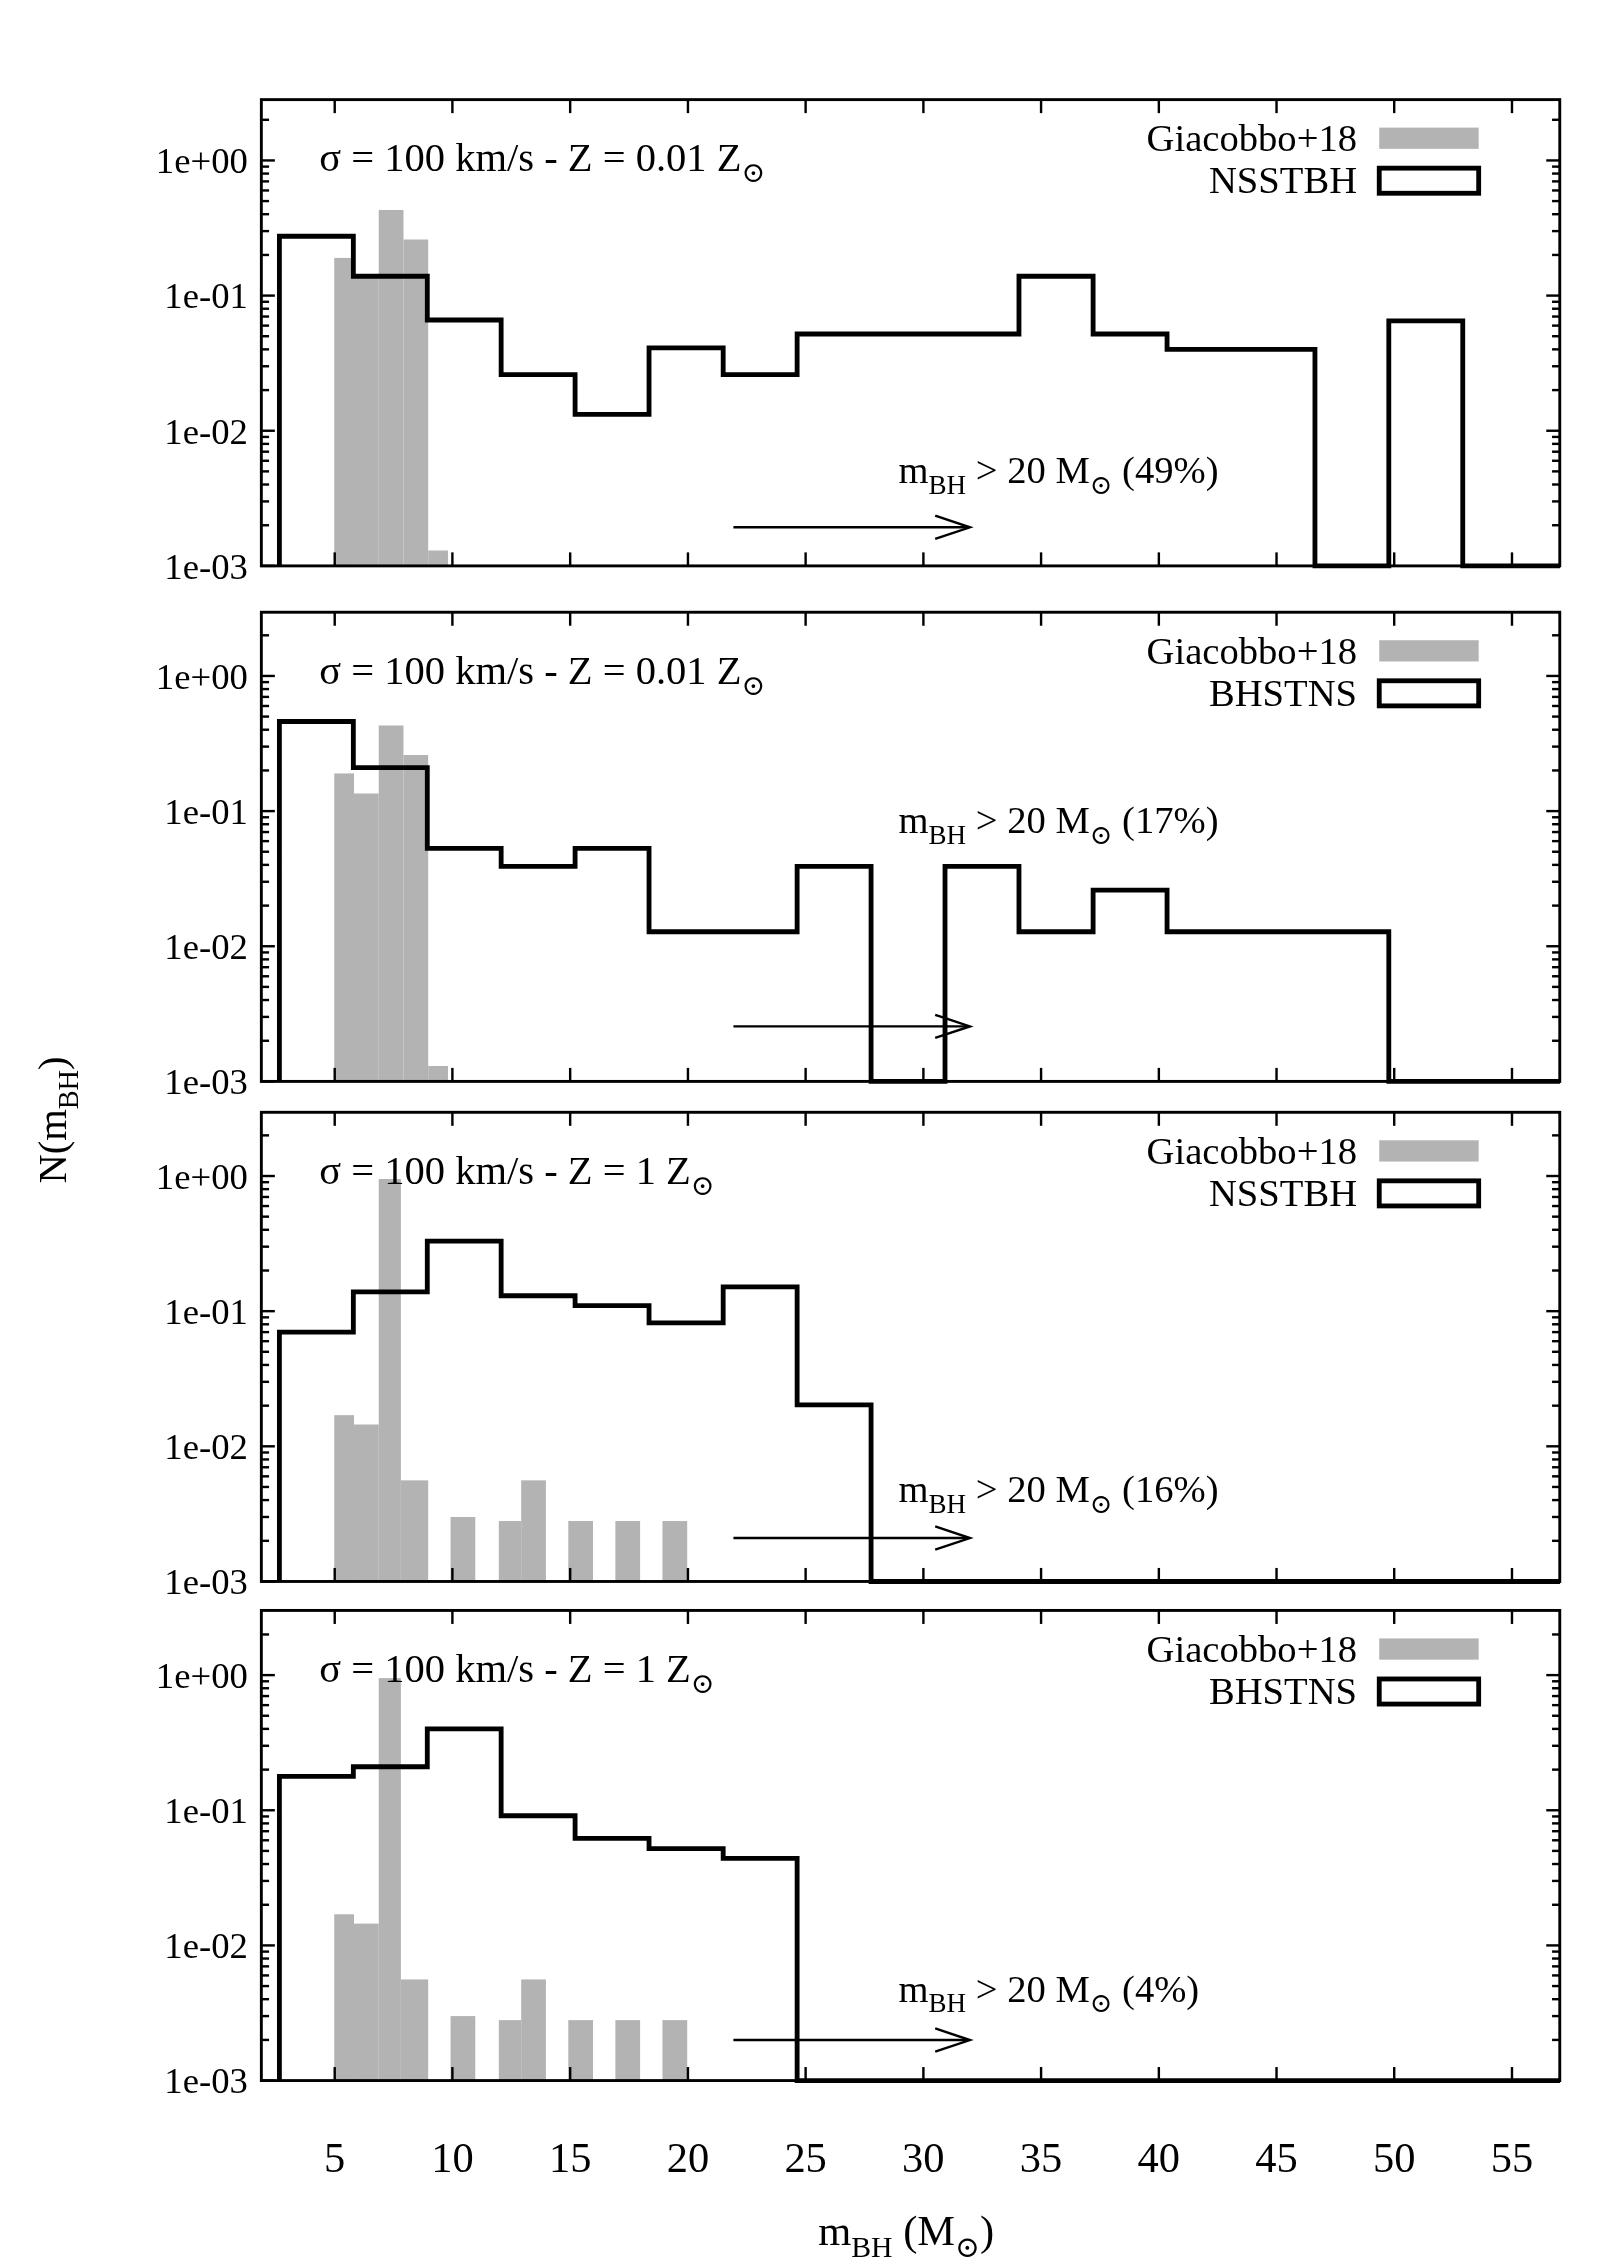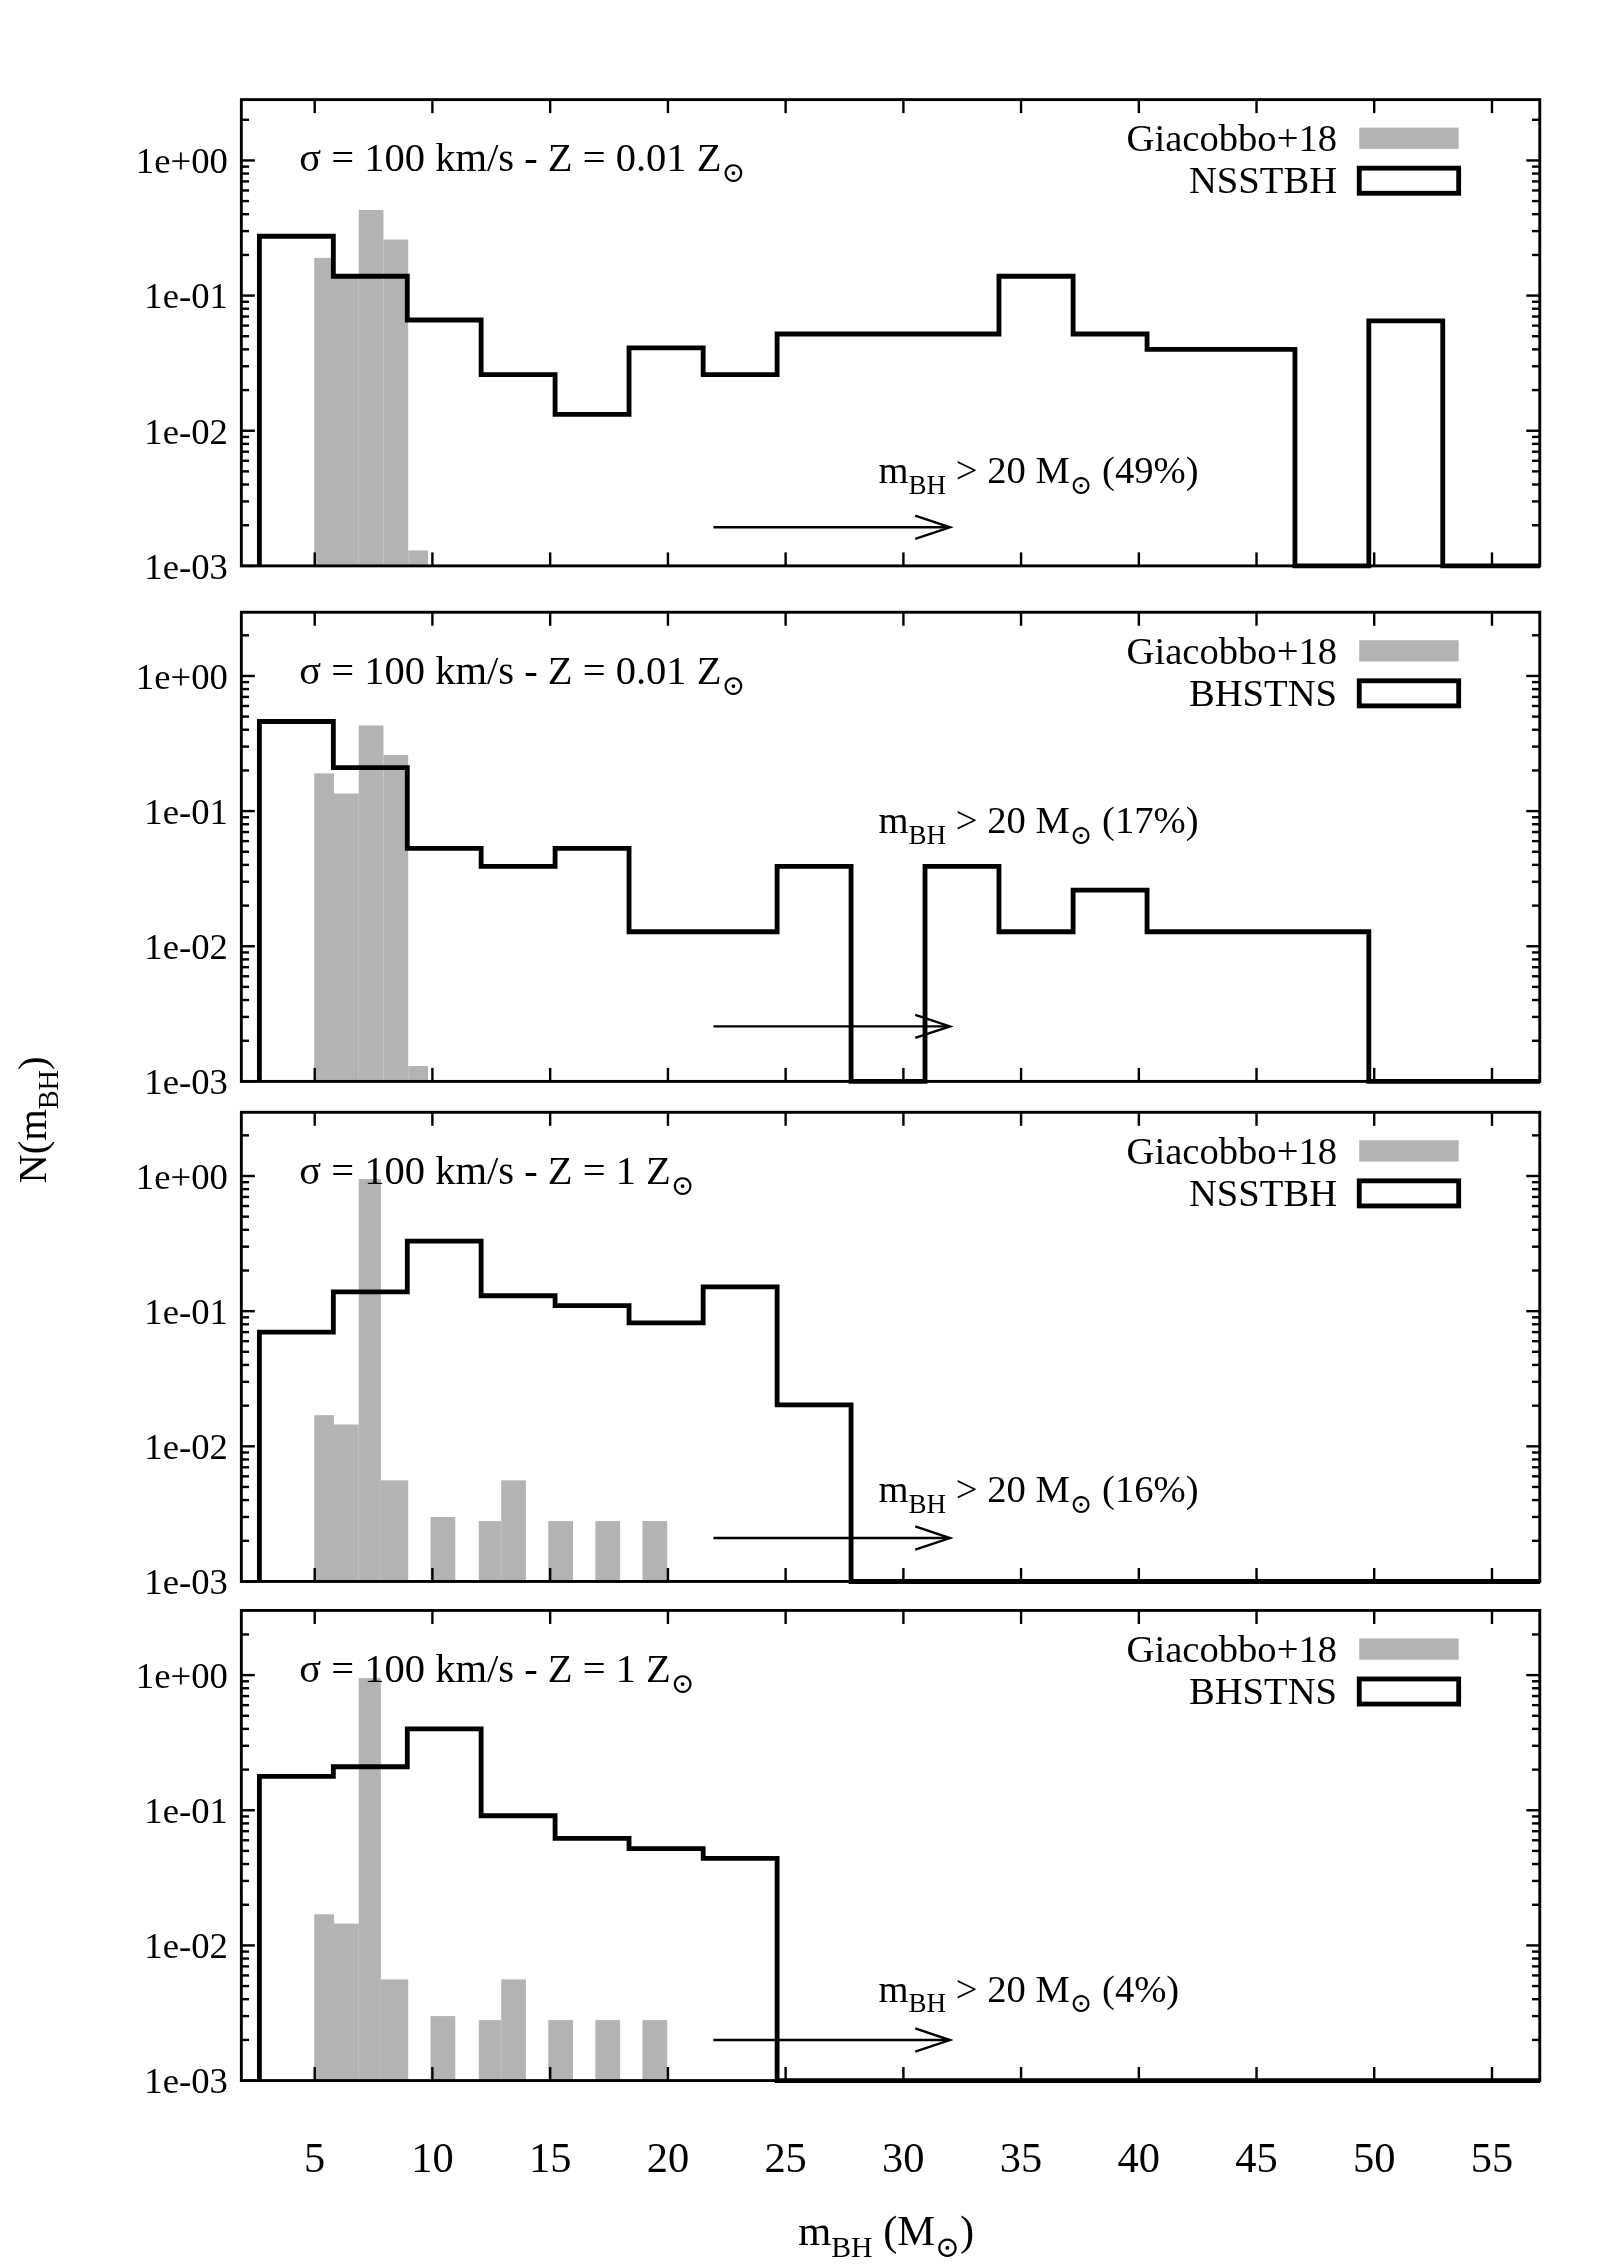--- a/index.html
+++ b/index.html
@@ -1,17 +1,17 @@
 <!DOCTYPE html>
 <html><head>
 <meta charset="utf-8">
 <style>
   html,body{margin:0;padding:0;background:#ffffff;}
   .figure{position:relative;width:1475px;height:2269px;background:#ffffff;
-          font-family:"Liberation Serif","DejaVu Serif",serif;}
+          font-family:"Liberation Serif","DejaVu Serif",serif;padding-left:20px;}
   svg{display:block;}
   svg text{font-family:"Liberation Serif","DejaVu Serif",serif;fill:#000;}
 </style>
 </head>
 <body>
 
 <div class="figure">
   <svg id="chart" width="1617" height="2269" viewBox="0 0 1675 2350" xmlns="http://www.w3.org/2000/svg">
       <rect x="0" y="0" width="1675" height="2350" fill="#ffffff"></rect>
       <g>

